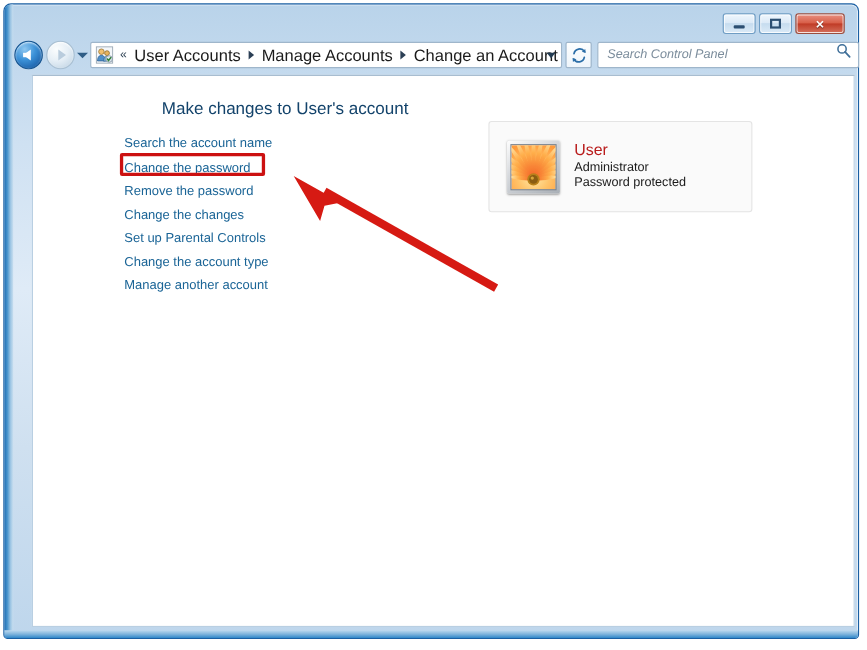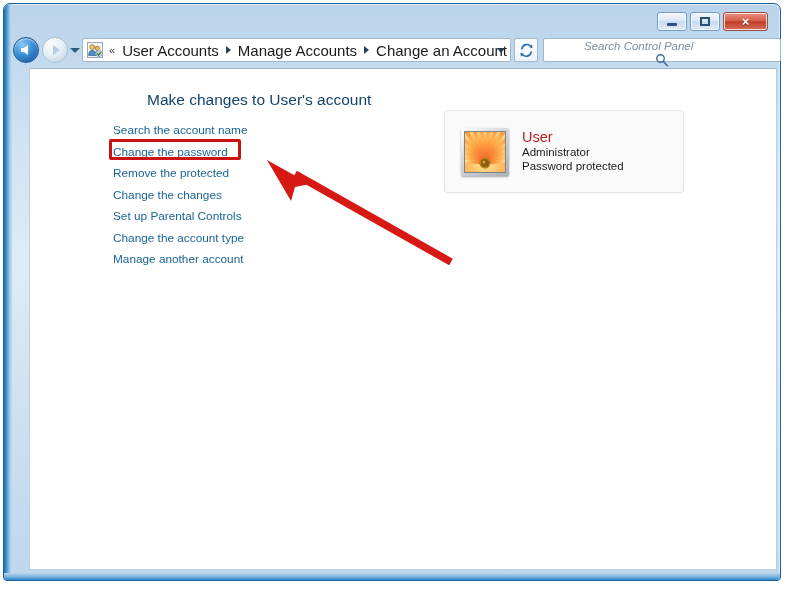--- a/index.html
+++ b/index.html
@@ -276,23 +276,21 @@
     position: absolute;
     left: 539px;
     top: 6px;
     width: 238px;
     height: 24px;
     background: #ffffff;
     border: 1px solid #9fb6cb;
     border-radius: 2px;
     box-sizing: border-box;
     display: flex;
-    align-items: center;
     padding: 0 6px;
-    flex-direction: column;
   }
   #search-input {
     border: none;
     outline: none;
     flex: 1;
     font-size: 11.5px;
     font-style: italic;
     color: #6b7d8d;
     background: transparent;
     font-family: "Liberation Sans", sans-serif;
@@ -505,21 +503,21 @@
       </div>
     </div>
 
     <div id="content">
 
       <div id="page-heading">Make changes to User's account</div>
 
       <div id="task-links">
         <a class="task-link" href="#">Search the account name</a>
         <a class="task-link" href="#">Change the password</a>
-        <a class="task-link" href="#">Remove the protected</a>
+        <a class="task-link" href="#">Remove the password</a>
         <a class="task-link" href="#">Change the changes</a>
         <a class="task-link" href="#">Set up Parental Controls</a>
         <a class="task-link" href="#">Change the account type</a>
         <a class="task-link spaced" href="#">Manage another account</a>
       </div>
 
       <div id="highlight-box"></div>
 
       <svg id="annot-arrow" viewBox="0 0 210 115">
         <g>

